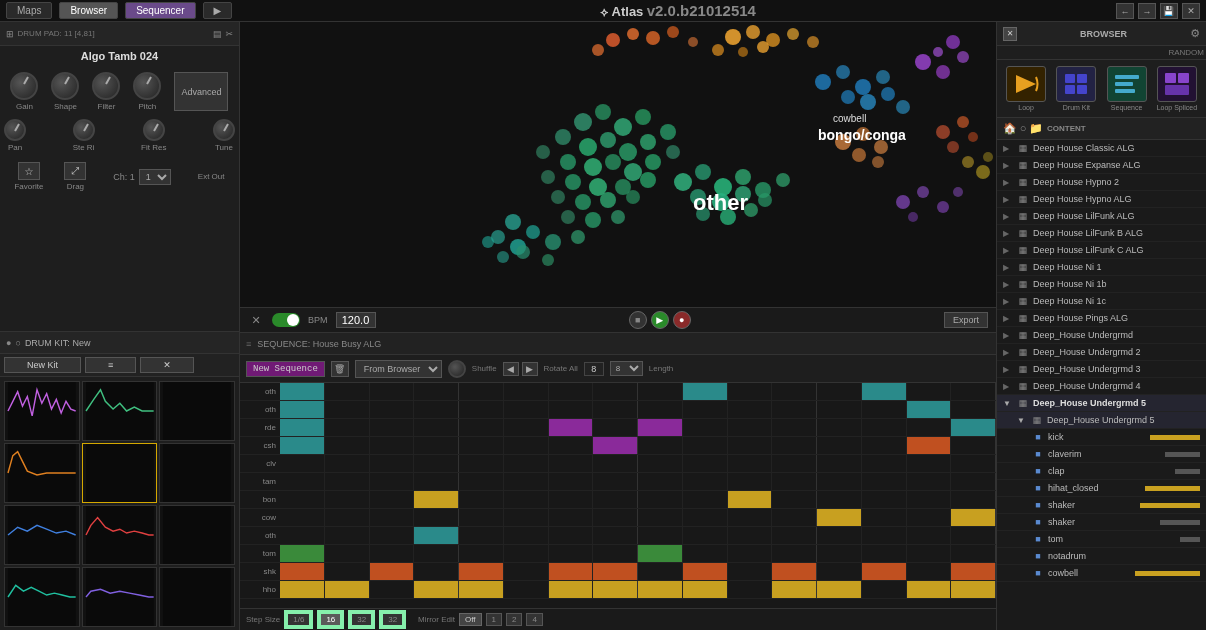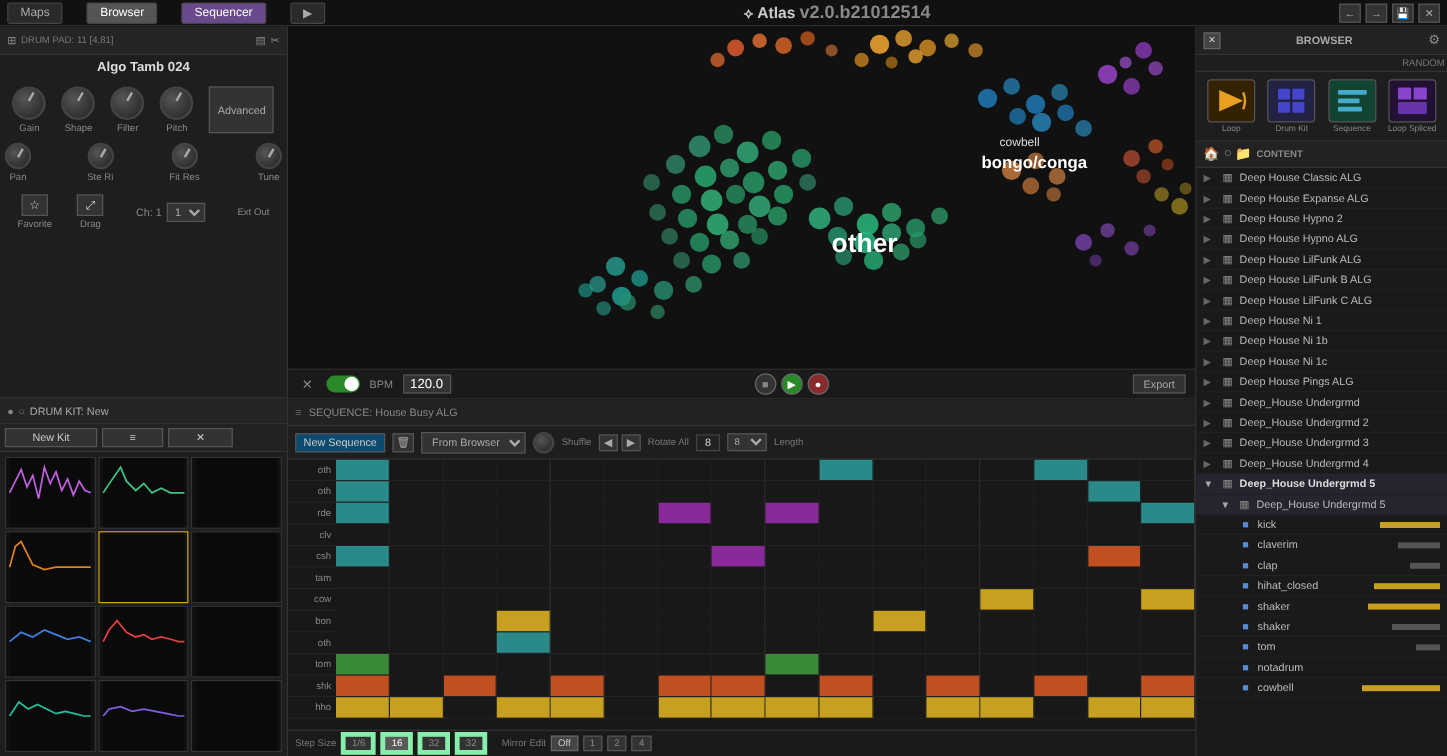--- a/index.html
+++ b/index.html
@@ -18,21 +18,21 @@
       display: flex;
       align-items: center;
       height: 22px;
       background: #111;
       border-bottom: 1px solid #333;
       padding: 0 6px;
       gap: 4px;
     }
     .top-bar-tabs {
       display: flex;
-      gap: 20px;
+      gap: 7px;
       margin-right: 8px;
     }
     .tab-btn {
       padding: 2px 10px;
       background: #2a2a2a;
       border: 1px solid #444;
       color: #aaa;
       font-size: 10px;
       border-radius: 2px;
       cursor: pointer;
@@ -352,26 +352,27 @@
     .seq-toolbar {
       display: flex;
       align-items: center;
       padding: 3px 6px;
       background: #1e1e1e;
       border-bottom: 1px solid #333;
       gap: 6px;
       height: 28px;
     }
     .seq-new-btn {
-      background: #0c4a6e;
+      background: #701a75;
       border: 1px solid #555;
       color: #ccc;
       font-size: 9px;
       padding: 2px 6px;
       cursor: pointer;
+      font-family: Liberation Mono, monospace;
     }
     .seq-from-dropdown {
       background: #333;
       border: 1px solid #555;
       color: #aaa;
       font-size: 9px;
       padding: 2px 4px;
     }
     .shuffle-label, .rotate-label, .length-label {
       font-size: 8px;
@@ -1083,42 +1084,20 @@
             <div class="seq-cell"></div>
             <div class="seq-cell beat4"></div>
             <div class="seq-cell"></div>
             <div class="seq-cell"></div>
             <div class="seq-cell"></div>
             <div class="seq-cell beat4 active cyan"></div>
           </div>
         </div>
 
         <div class="seq-row">
-          <div class="seq-row-label">clv</div>
-          <div class="seq-cells">
-            <div class="seq-cell"></div>
-            <div class="seq-cell"></div>
-            <div class="seq-cell"></div>
-            <div class="seq-cell beat4"></div>
-            <div class="seq-cell"></div>
-            <div class="seq-cell"></div>
-            <div class="seq-cell"></div>
-            <div class="seq-cell beat4"></div>
-            <div class="seq-cell"></div>
-            <div class="seq-cell"></div>
-            <div class="seq-cell"></div>
-            <div class="seq-cell beat4"></div>
-            <div class="seq-cell"></div>
-            <div class="seq-cell"></div>
-            <div class="seq-cell"></div>
-            <div class="seq-cell beat4"></div>
-          </div>
-        </div>
-
-        <div class="seq-row">
           <div class="seq-row-label">csh</div>
           <div class="seq-cells">
             <div class="seq-cell active cyan"></div>
             <div class="seq-cell"></div>
             <div class="seq-cell"></div>
             <div class="seq-cell beat4"></div>
             <div class="seq-cell"></div>
             <div class="seq-cell"></div>
             <div class="seq-cell"></div>
             <div class="seq-cell beat4 active purple"></div>
@@ -1127,33 +1106,77 @@
             <div class="seq-cell"></div>
             <div class="seq-cell beat4"></div>
             <div class="seq-cell"></div>
             <div class="seq-cell"></div>
             <div class="seq-cell active orange"></div>
             <div class="seq-cell beat4"></div>
           </div>
         </div>
 
         <div class="seq-row">
+          <div class="seq-row-label">clv</div>
+          <div class="seq-cells">
+            <div class="seq-cell"></div>
+            <div class="seq-cell"></div>
+            <div class="seq-cell"></div>
+            <div class="seq-cell beat4"></div>
+            <div class="seq-cell"></div>
+            <div class="seq-cell"></div>
+            <div class="seq-cell"></div>
+            <div class="seq-cell beat4"></div>
+            <div class="seq-cell"></div>
+            <div class="seq-cell"></div>
+            <div class="seq-cell"></div>
+            <div class="seq-cell beat4"></div>
+            <div class="seq-cell"></div>
+            <div class="seq-cell"></div>
+            <div class="seq-cell"></div>
+            <div class="seq-cell beat4"></div>
+          </div>
+        </div>
+
+        <div class="seq-row">
           <div class="seq-row-label">tam</div>
           <div class="seq-cells">
             <div class="seq-cell"></div>
             <div class="seq-cell"></div>
             <div class="seq-cell"></div>
             <div class="seq-cell beat4"></div>
             <div class="seq-cell"></div>
             <div class="seq-cell"></div>
             <div class="seq-cell"></div>
             <div class="seq-cell beat4"></div>
             <div class="seq-cell"></div>
             <div class="seq-cell"></div>
             <div class="seq-cell"></div>
+            <div class="seq-cell beat4"></div>
+            <div class="seq-cell"></div>
+            <div class="seq-cell"></div>
+            <div class="seq-cell"></div>
+            <div class="seq-cell beat4"></div>
+          </div>
+        </div>
+
+        <div class="seq-row">
+          <div class="seq-row-label">bon</div>
+          <div class="seq-cells">
+            <div class="seq-cell"></div>
+            <div class="seq-cell"></div>
+            <div class="seq-cell"></div>
+            <div class="seq-cell beat4 active yellow"></div>
+            <div class="seq-cell"></div>
+            <div class="seq-cell"></div>
+            <div class="seq-cell"></div>
+            <div class="seq-cell beat4"></div>
+            <div class="seq-cell"></div>
+            <div class="seq-cell"></div>
+            <div class="seq-cell active yellow"></div>
             <div class="seq-cell beat4"></div>
             <div class="seq-cell"></div>
             <div class="seq-cell"></div>
             <div class="seq-cell"></div>
             <div class="seq-cell beat4"></div>
           </div>
         </div>
 
         <div class="seq-row">
           <div class="seq-row-label">cow</div>
@@ -1167,42 +1190,20 @@
             <div class="seq-cell"></div>
             <div class="seq-cell beat4"></div>
             <div class="seq-cell"></div>
             <div class="seq-cell"></div>
             <div class="seq-cell"></div>
             <div class="seq-cell beat4"></div>
             <div class="seq-cell active yellow"></div>
             <div class="seq-cell"></div>
             <div class="seq-cell"></div>
             <div class="seq-cell beat4 active yellow"></div>
-          </div>
-        </div>
-
-        <div class="seq-row">
-          <div class="seq-row-label">bon</div>
-          <div class="seq-cells">
-            <div class="seq-cell"></div>
-            <div class="seq-cell"></div>
-            <div class="seq-cell"></div>
-            <div class="seq-cell beat4 active yellow"></div>
-            <div class="seq-cell"></div>
-            <div class="seq-cell"></div>
-            <div class="seq-cell"></div>
-            <div class="seq-cell beat4"></div>
-            <div class="seq-cell"></div>
-            <div class="seq-cell"></div>
-            <div class="seq-cell active yellow"></div>
-            <div class="seq-cell beat4"></div>
-            <div class="seq-cell"></div>
-            <div class="seq-cell"></div>
-            <div class="seq-cell"></div>
-            <div class="seq-cell beat4"></div>
           </div>
         </div>
 
         <div class="seq-row">
           <div class="seq-row-label">oth</div>
           <div class="seq-cells">
             <div class="seq-cell"></div>
             <div class="seq-cell"></div>
             <div class="seq-cell"></div>
             <div class="seq-cell beat4 active cyan"></div>

